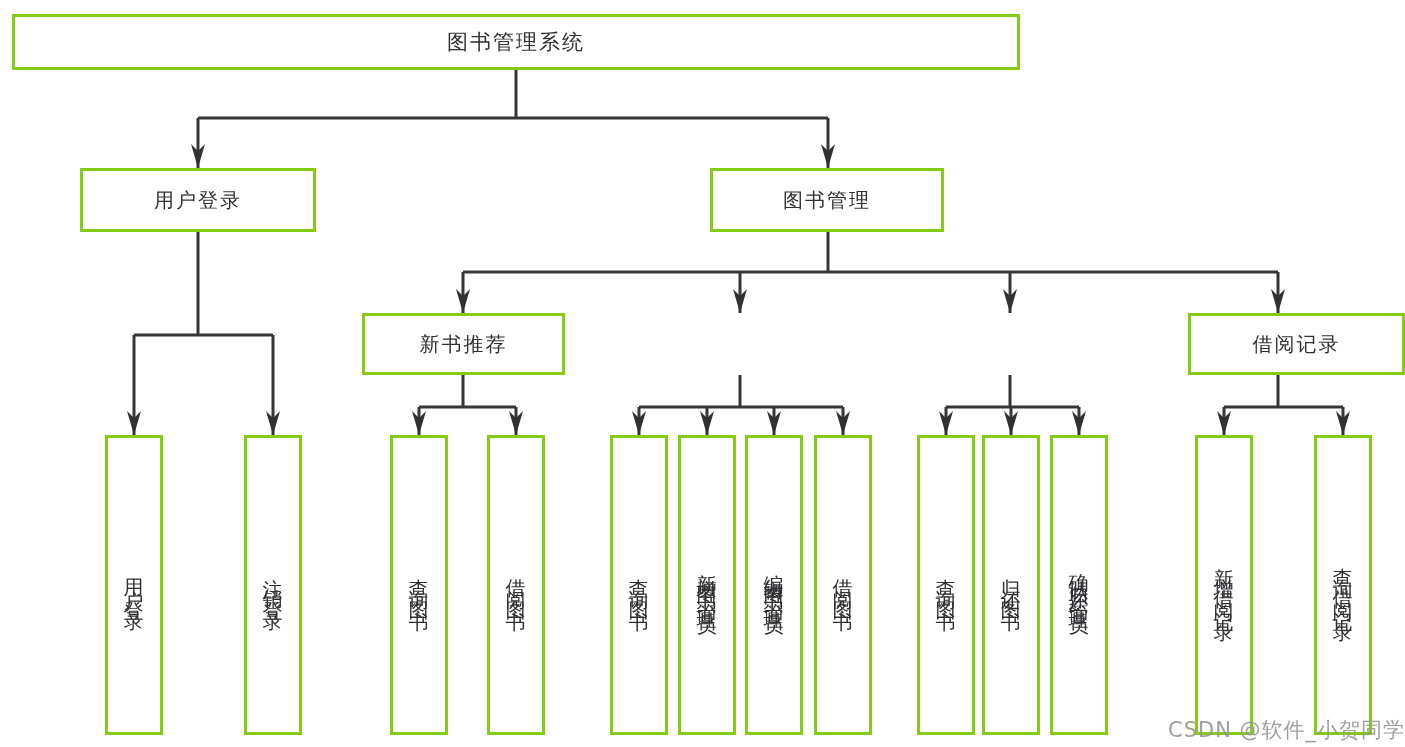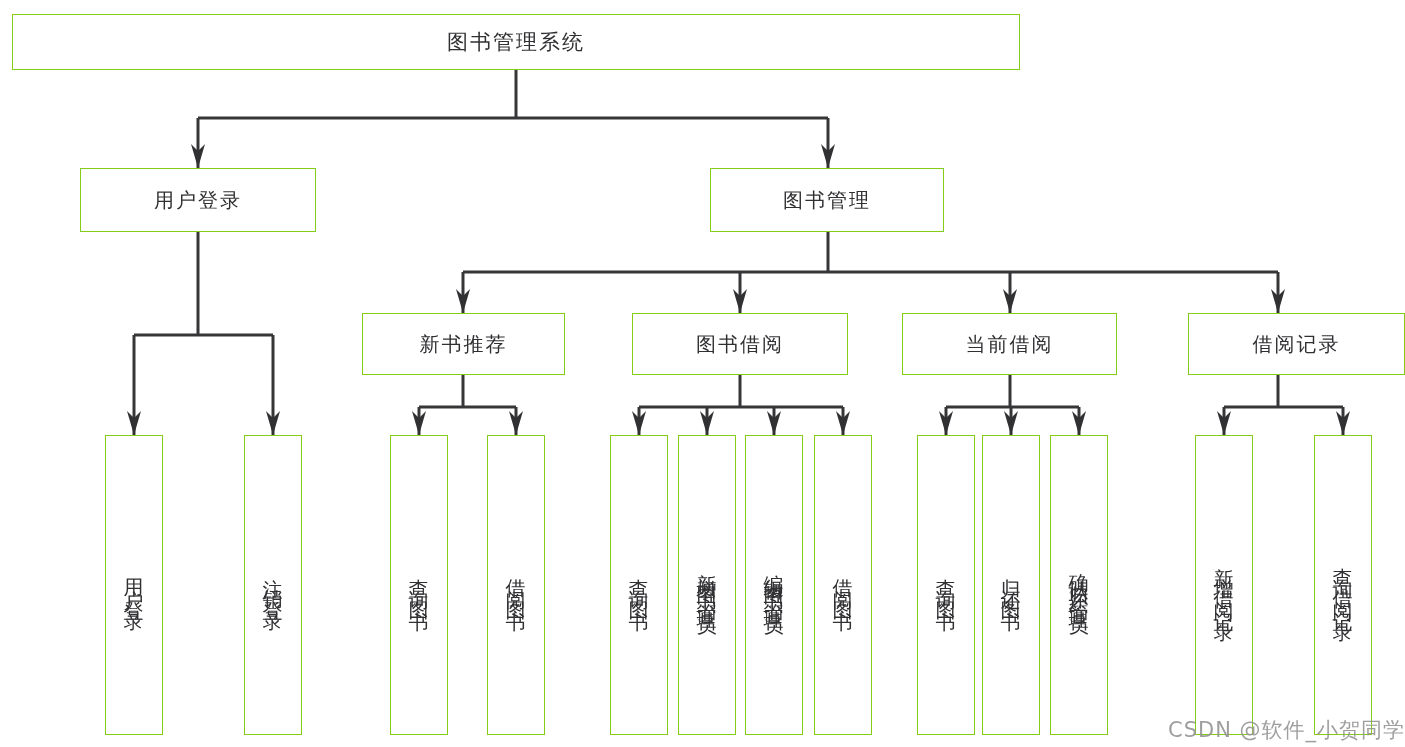--- a/index.html
+++ b/index.html
@@ -11,21 +11,21 @@
     font-family: "DejaVu Sans", "Liberation Sans", sans-serif;
     color: #303033;
   }
   .stage { position: absolute; left: 0; top: 0; width: 1405px; height: 747px; }
   svg.connectors { position: absolute; left: 0; top: 0; z-index: 0; }
   svg.connectors path { stroke: #363638; stroke-width: 3; fill: none; }
   svg.connectors polygon { fill: #313134; }
   .node {
     position: absolute;
     background: #ffffff;
-    border: 1px solid #84cc16;
+    border: 3px solid #84cc16;
     display: flex;
     align-items: center;
     justify-content: center;
     z-index: 1;
     font-size: 20px;
     letter-spacing: 2px;
     white-space: nowrap;
   }
   .root-node { font-size: 21px; }
   .leaf {
@@ -91,26 +91,20 @@
   <div class="node" style="left:80px; top:168px; width:236px; height:64px;">
     <span>用户登录</span>
   </div>
   <div class="node" style="left:710px; top:168px; width:234px; height:64px;">
     <span>图书管理</span>
   </div>
 
   <div class="node" style="left:362px; top:313px; width:203px; height:62px;">
     <span>新书推荐</span>
   </div>
-  <div class="node" style="left:632px; top:313px; width:216px; height:62px;">
-    <span>图书借阅</span>
-  </div>
-  <div class="node" style="left:902px; top:313px; width:215px; height:62px;">
-    <span>当前借阅</span>
-  </div>
   <div class="node" style="left:1170px; top:313px; width:217px; height:62px;margin-left:18px;">
     <span>借阅记录</span>
   </div>
 
   <div class="node leaf" style="left:105px; top:435px; width:58px; height:300px;">
     <span>用户登录</span>
   </div>
   <div class="node leaf" style="left:244px; top:435px; width:58px; height:300px;">
     <span>注销登录</span>
   </div>

